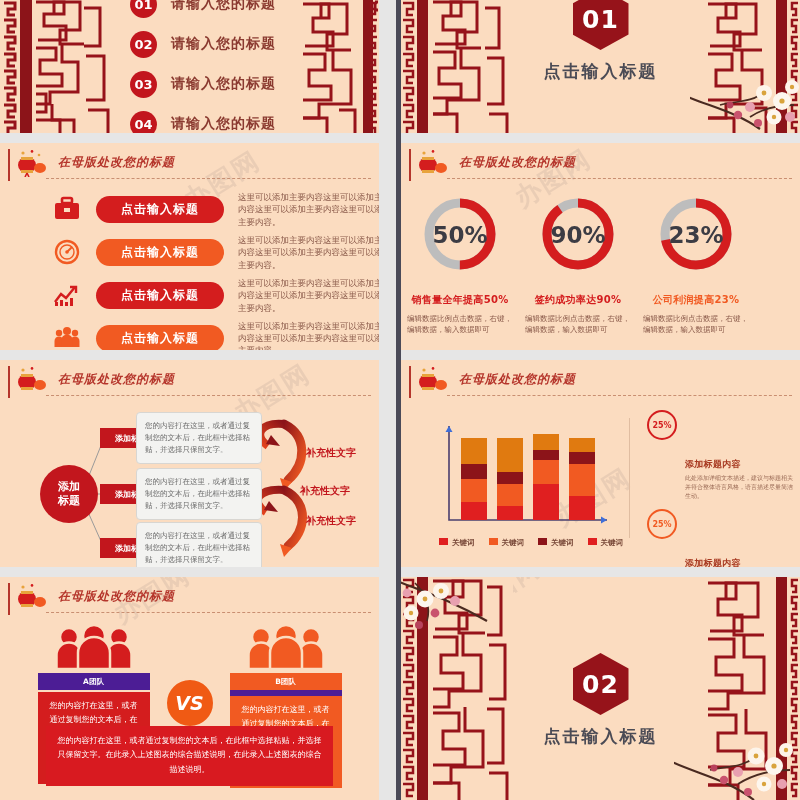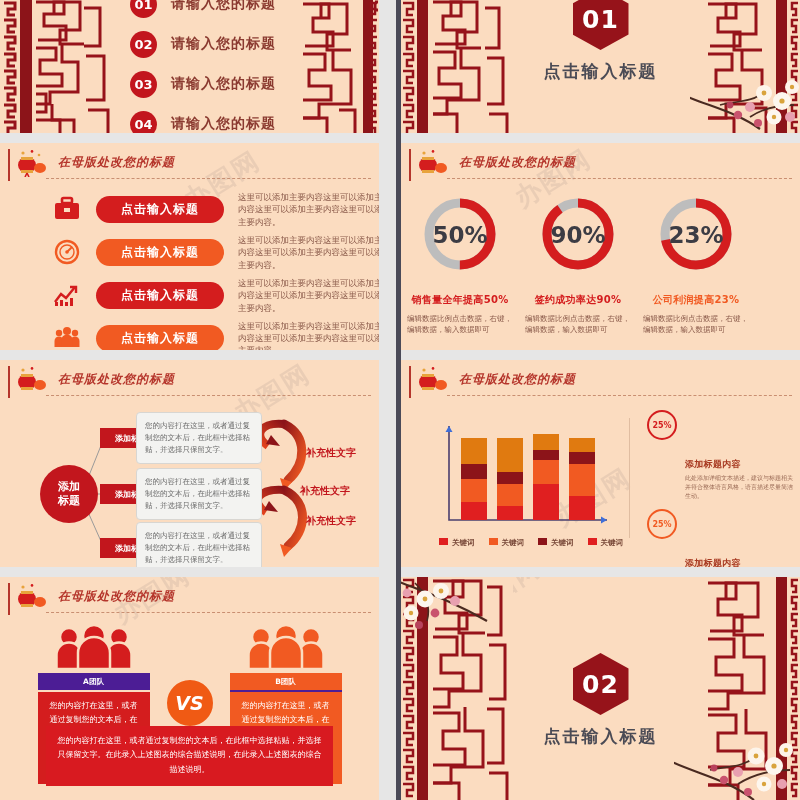--- a/index.html
+++ b/index.html
@@ -684,21 +684,21 @@
         <div class="teamicon">
           <svg width="78" height="46" viewBox="0 0 78 46">
             <circle cx="14" cy="12" r="9" fill="#f15a22" stroke="#fbdcc0" stroke-width="2.5"></circle>
             <path d="M1.5 44 v-14 a12.5 12.5 0 0 1 25 0 v14z" fill="#f15a22" stroke="#fbdcc0" stroke-width="2.5"></path>
             <circle cx="64" cy="12" r="9" fill="#f15a22" stroke="#fbdcc0" stroke-width="2.5"></circle>
             <path d="M51.5 44 v-14 a12.5 12.5 0 0 1 25 0 v14z" fill="#f15a22" stroke="#fbdcc0" stroke-width="2.5"></path>
             <circle cx="39" cy="11" r="11" fill="#f15a22" stroke="#fbdcc0" stroke-width="2.5"></circle>
             <path d="M23 44 v-16 a16 16 0 0 1 32 0 v16z" fill="#f15a22" stroke="#fbdcc0" stroke-width="2.5"></path>
           </svg>
         </div>
-        <div class="teamhdr" style="background:#f15a22;border-bottom:2px solid #4c1d95">B团队</div>
+        <div class="teamhdr" style="background:#f15a22;border-bottom:6px solid #4c1d95">B团队</div>
         <div class="teambody" style="background:#f15a22">您的内容打在这里，或者通过复制您的文本后，在此框中选择粘贴，并选择只保留文字。</div>
       </div>
     </div>
 
     <div class="footnote">您的内容打在这里，或者通过复制您的文本后，在此框中选择粘贴，并选择只保留文字。在此录入上述图表的综合描述说明，在此录入上述图表的综合描述说明。</div>
   </div>
 
   <div class="slide s-br">
     <div class="wm" style="left:60px;top:-8px;">办图网</div>
 

